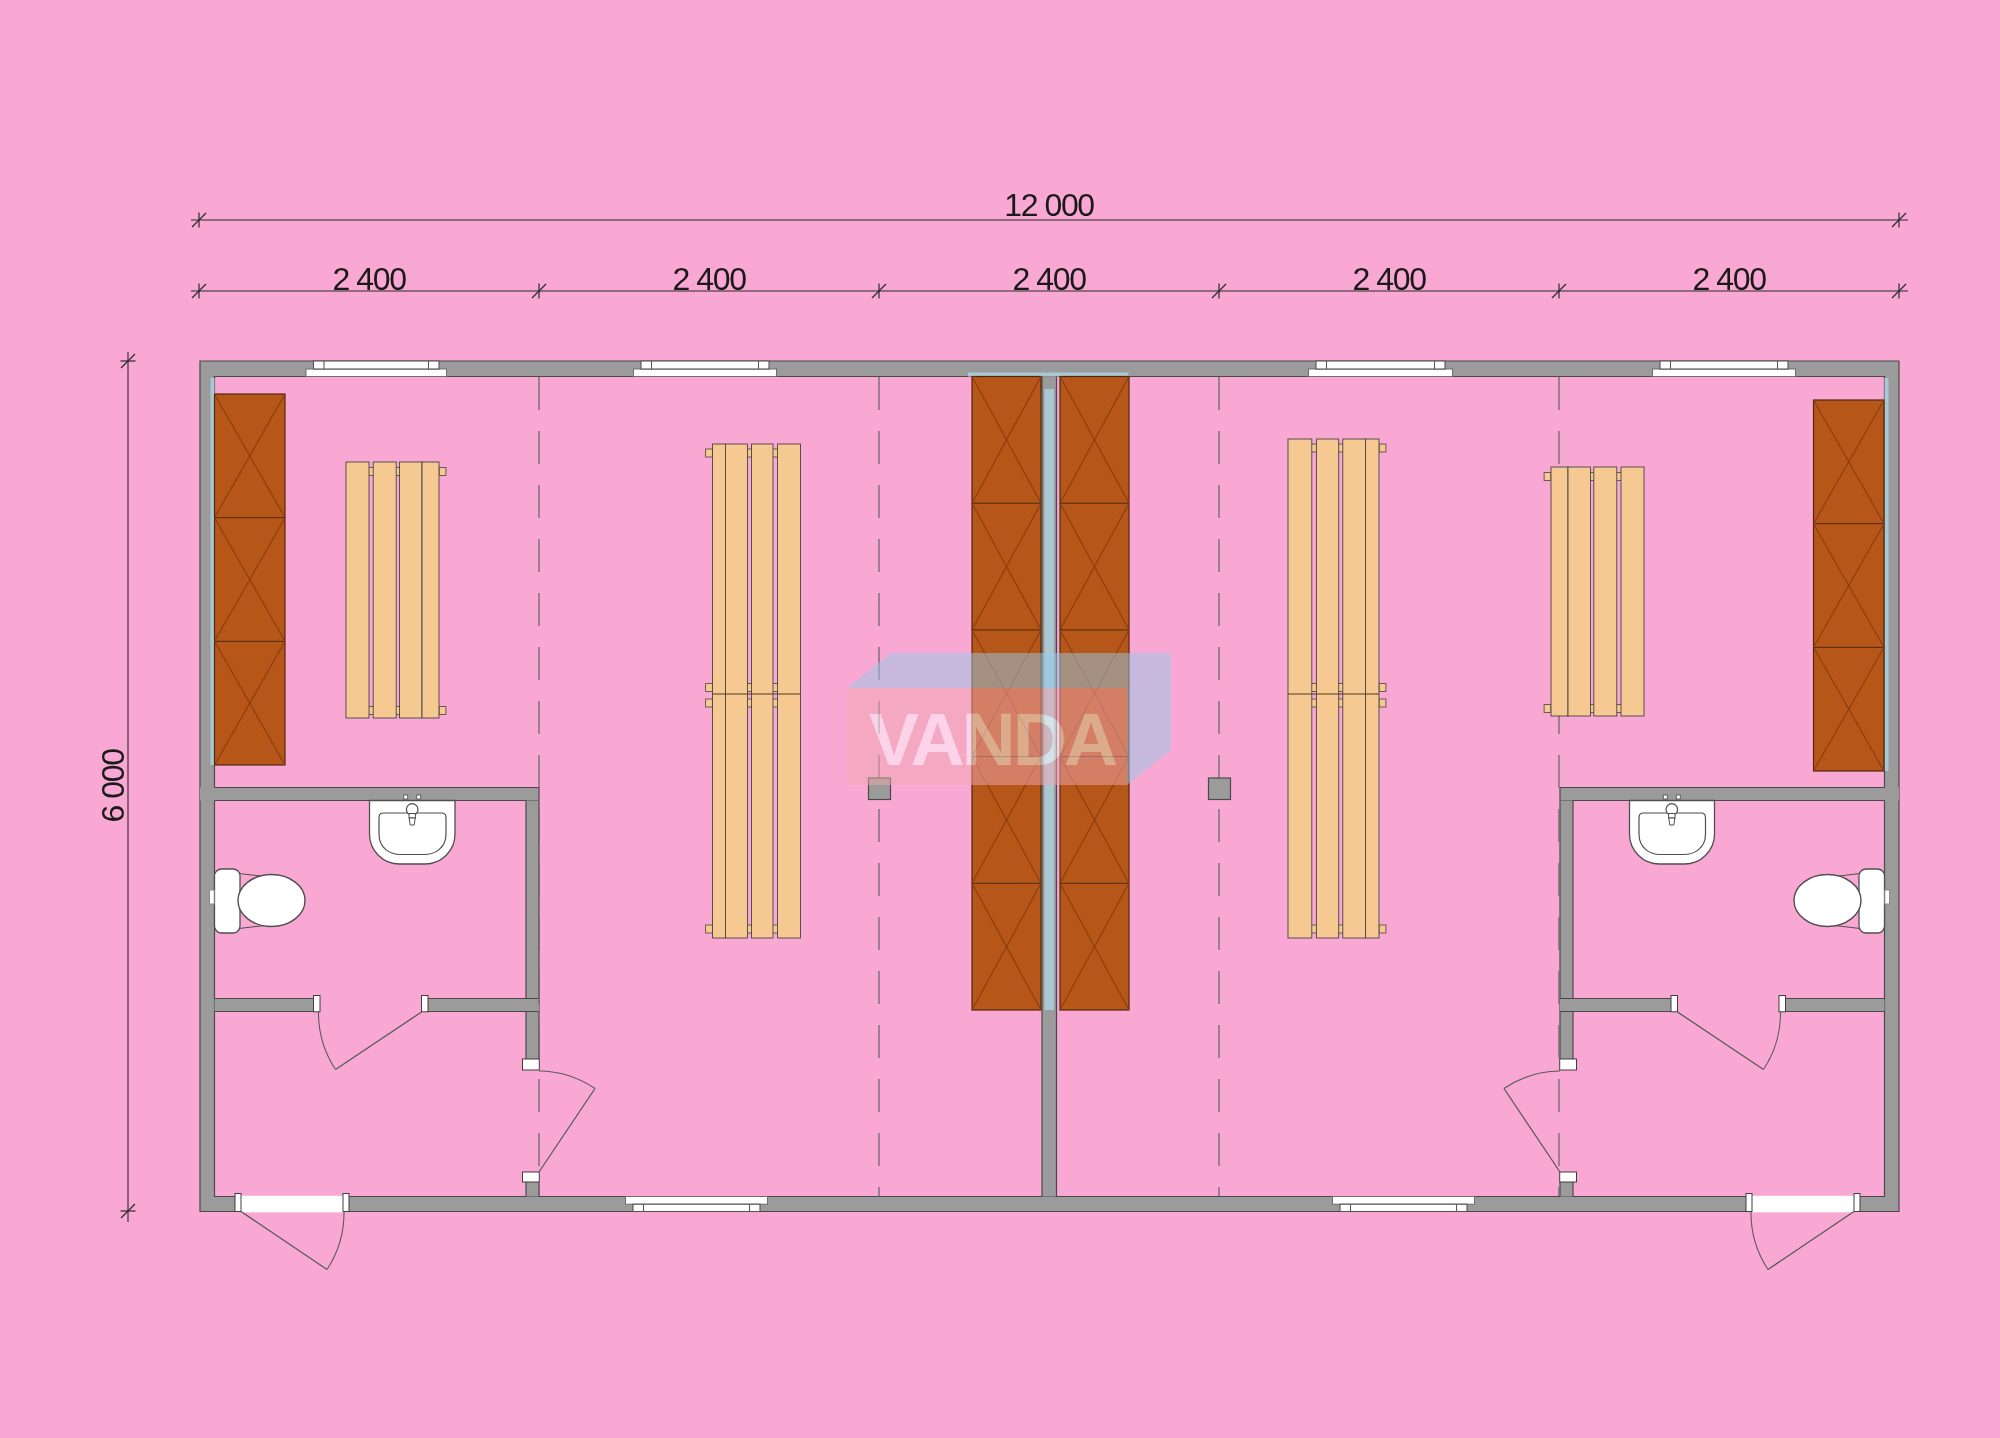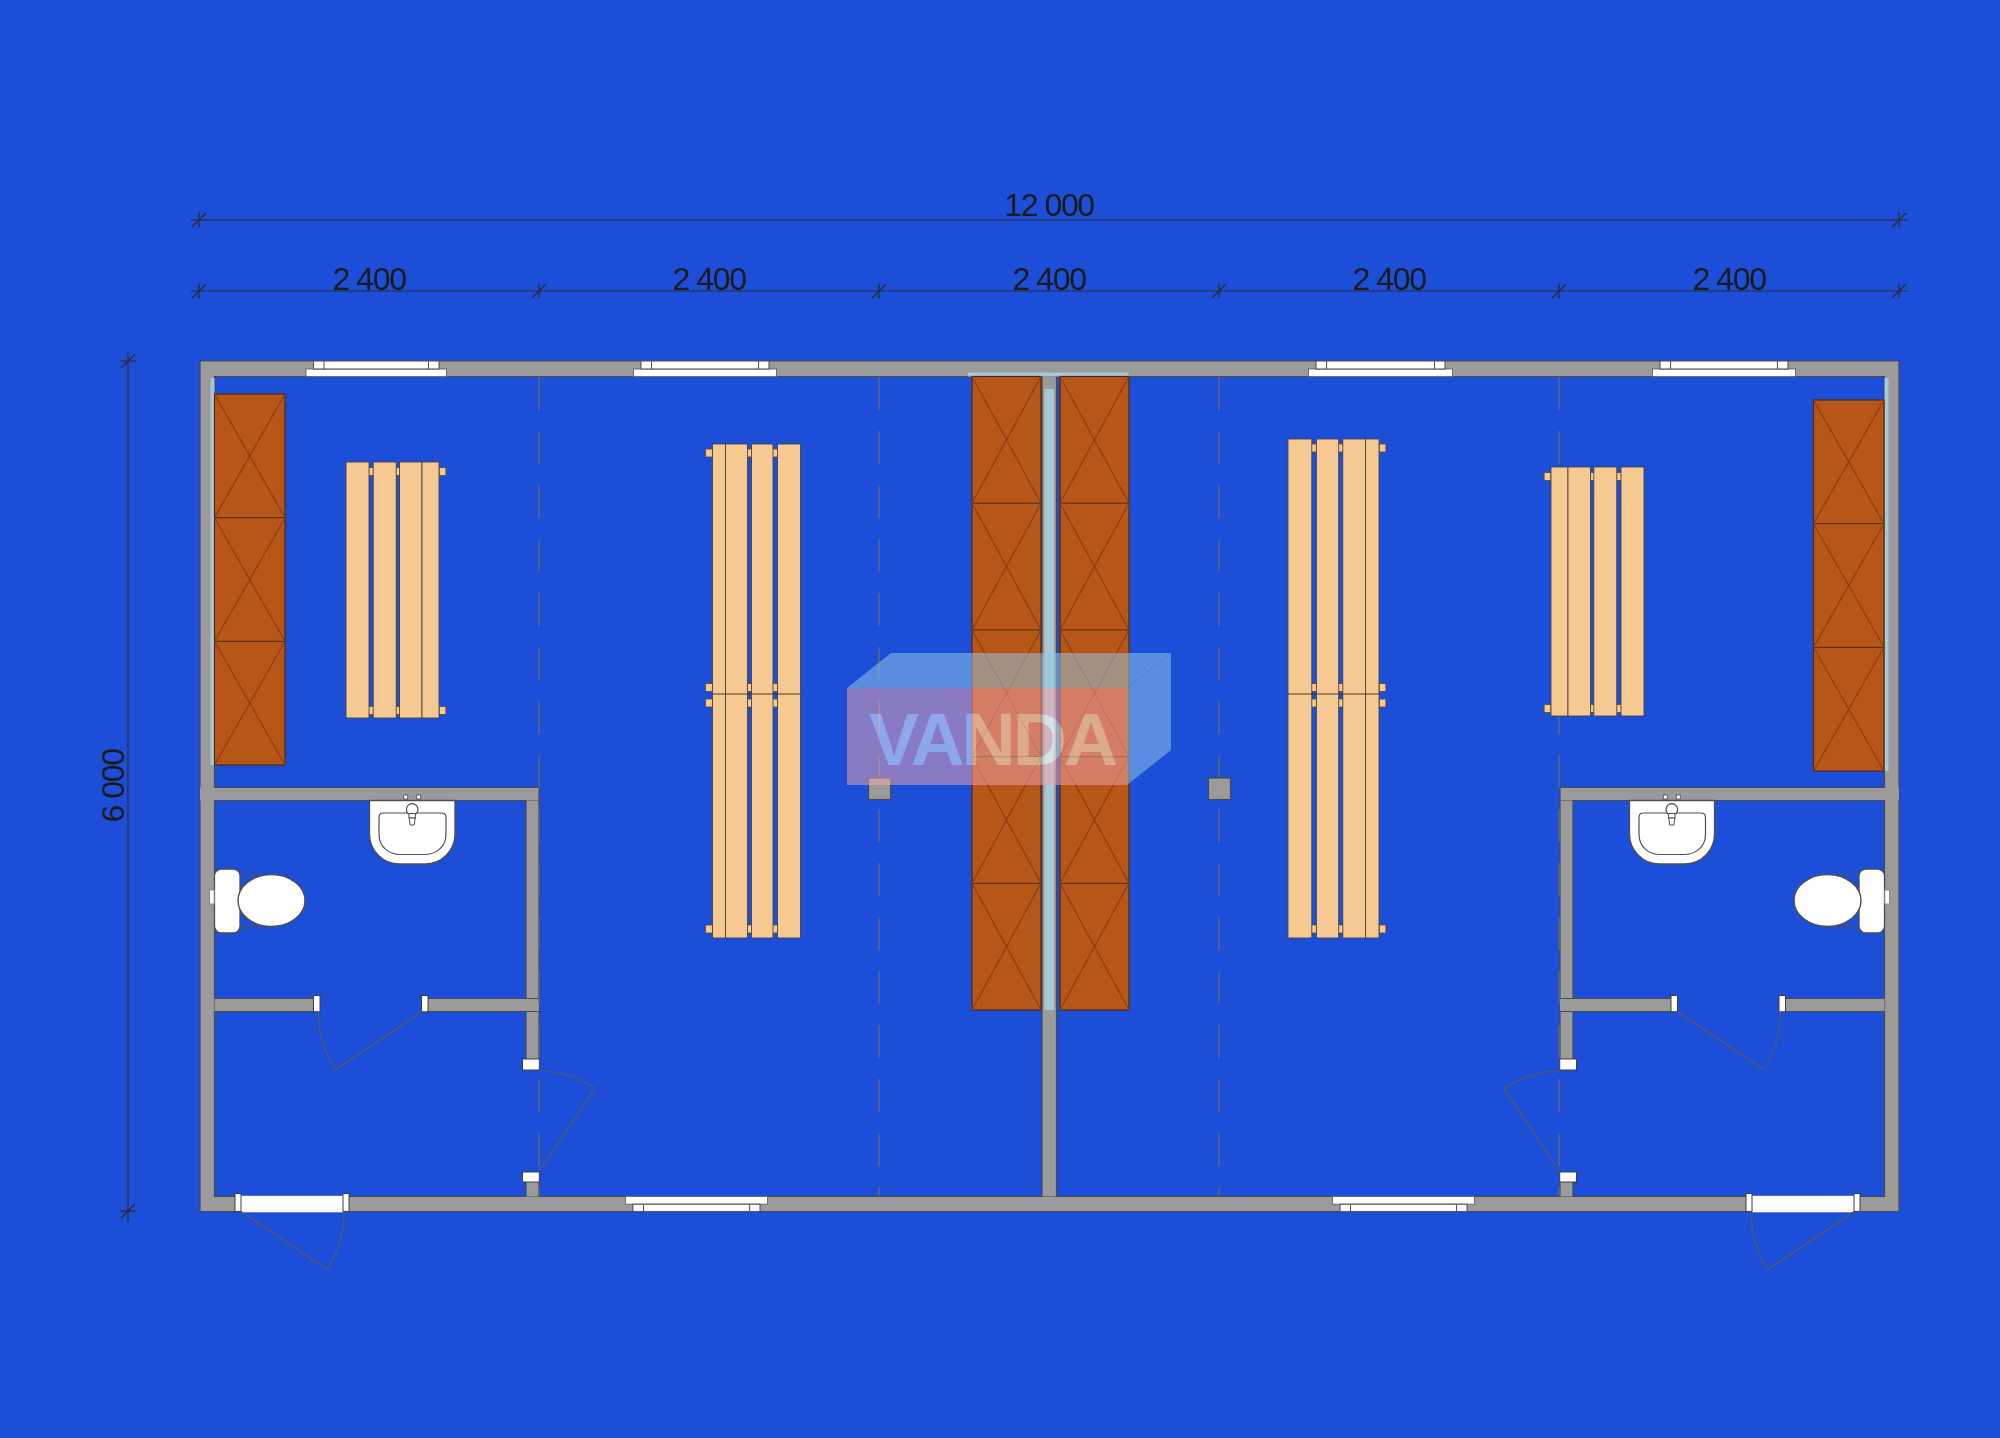--- a/index.html
+++ b/index.html
@@ -1,16 +1,16 @@
 <!DOCTYPE html>
 <html><head>
 <meta charset="utf-8">
 <style>
 html,body{margin:0;padding:0;background:#ffffff;}
-#plan{position:relative;width:2000px;height:1438px;background:#1d4ed8;overflow:hidden;}
+#plan{position:relative;width:2000px;height:1438px;background:#f9a8d4;overflow:hidden;}
 </style>
 </head>
 <body>
 
 <div id="plan">
 <svg width="2000" height="1438" viewBox="0 0 2000 1438">
 
 <g>
         <line x1="191" y1="220" x2="1908" y2="220" stroke="#2b2b2b" stroke-width="1.1"></line>
         <line x1="199" y1="212.5" x2="199" y2="227.5" stroke="#2b2b2b" stroke-width="1.2"></line>

